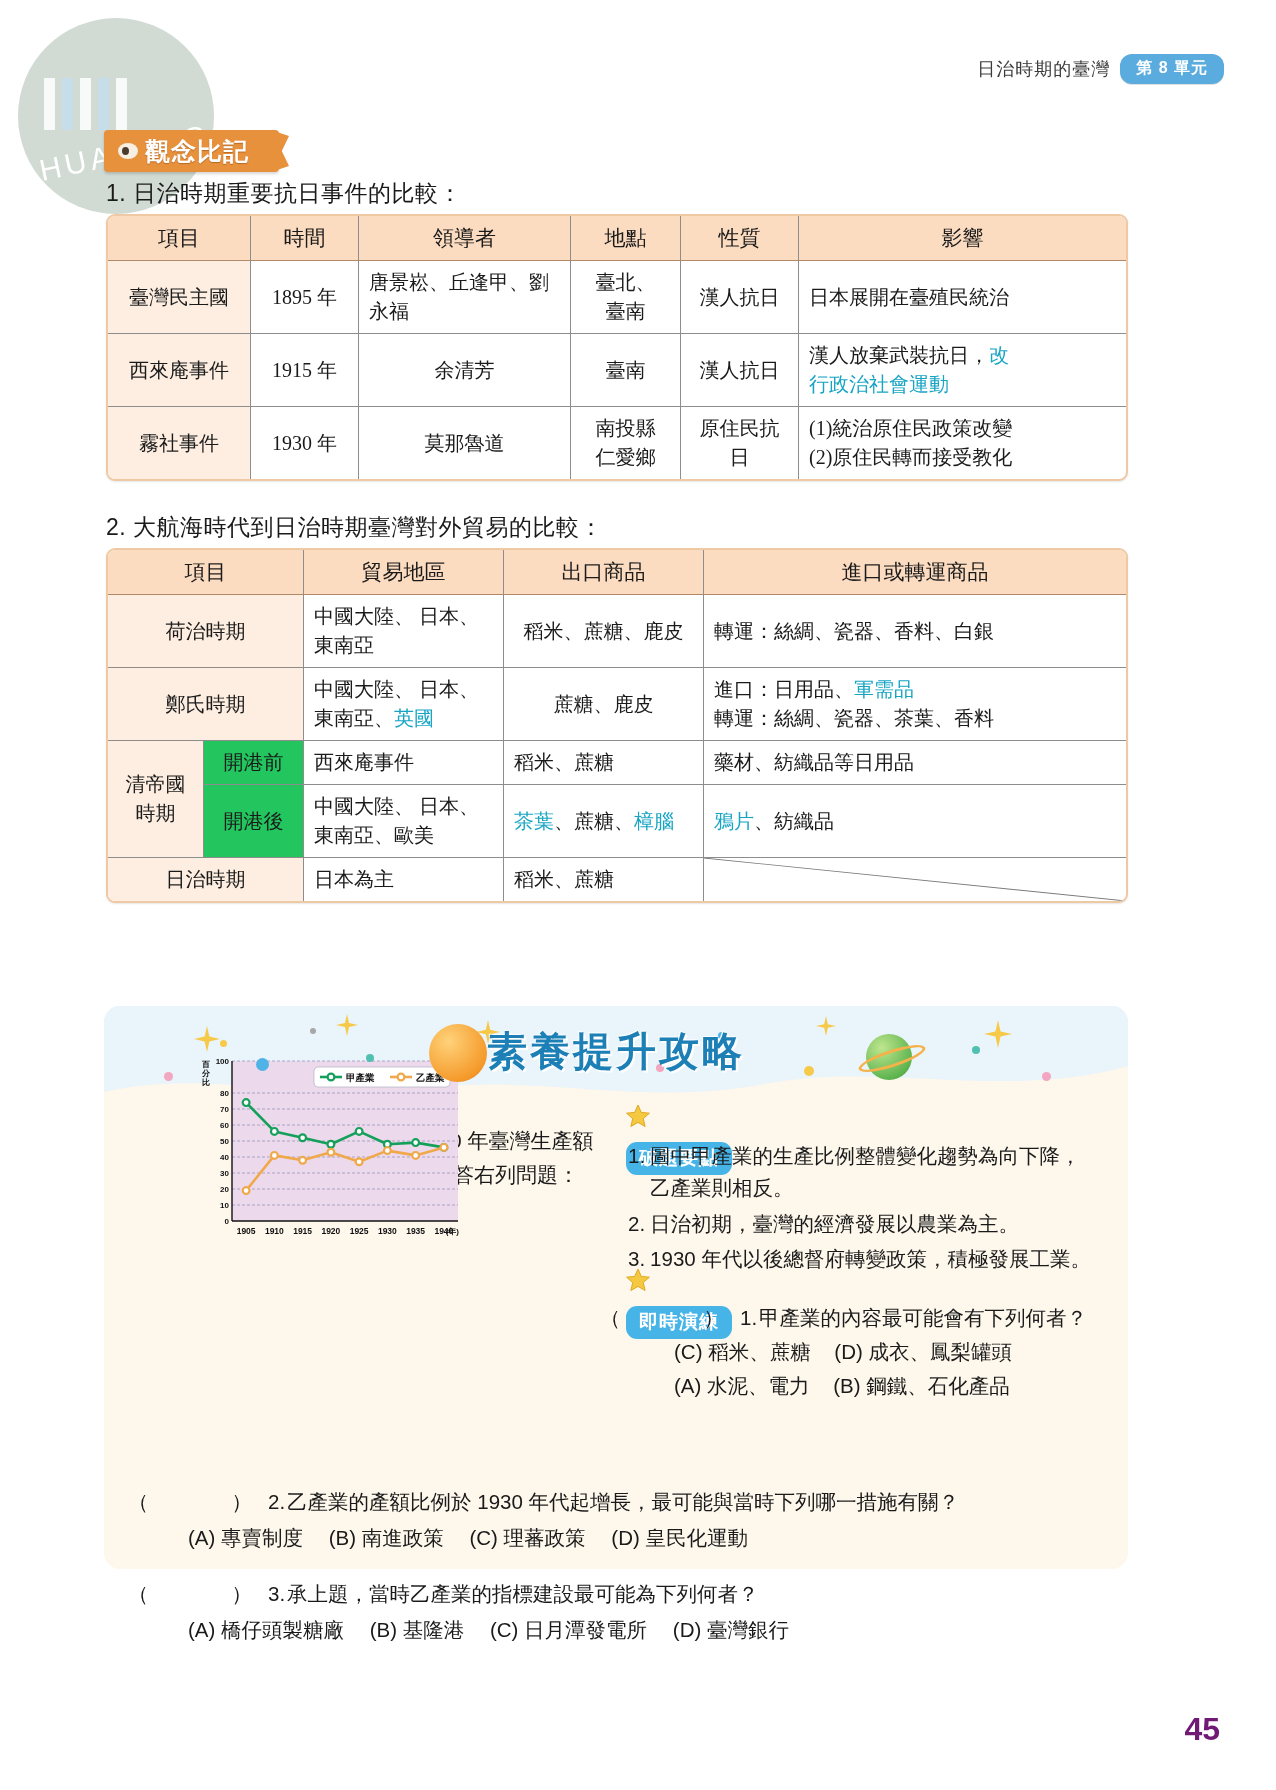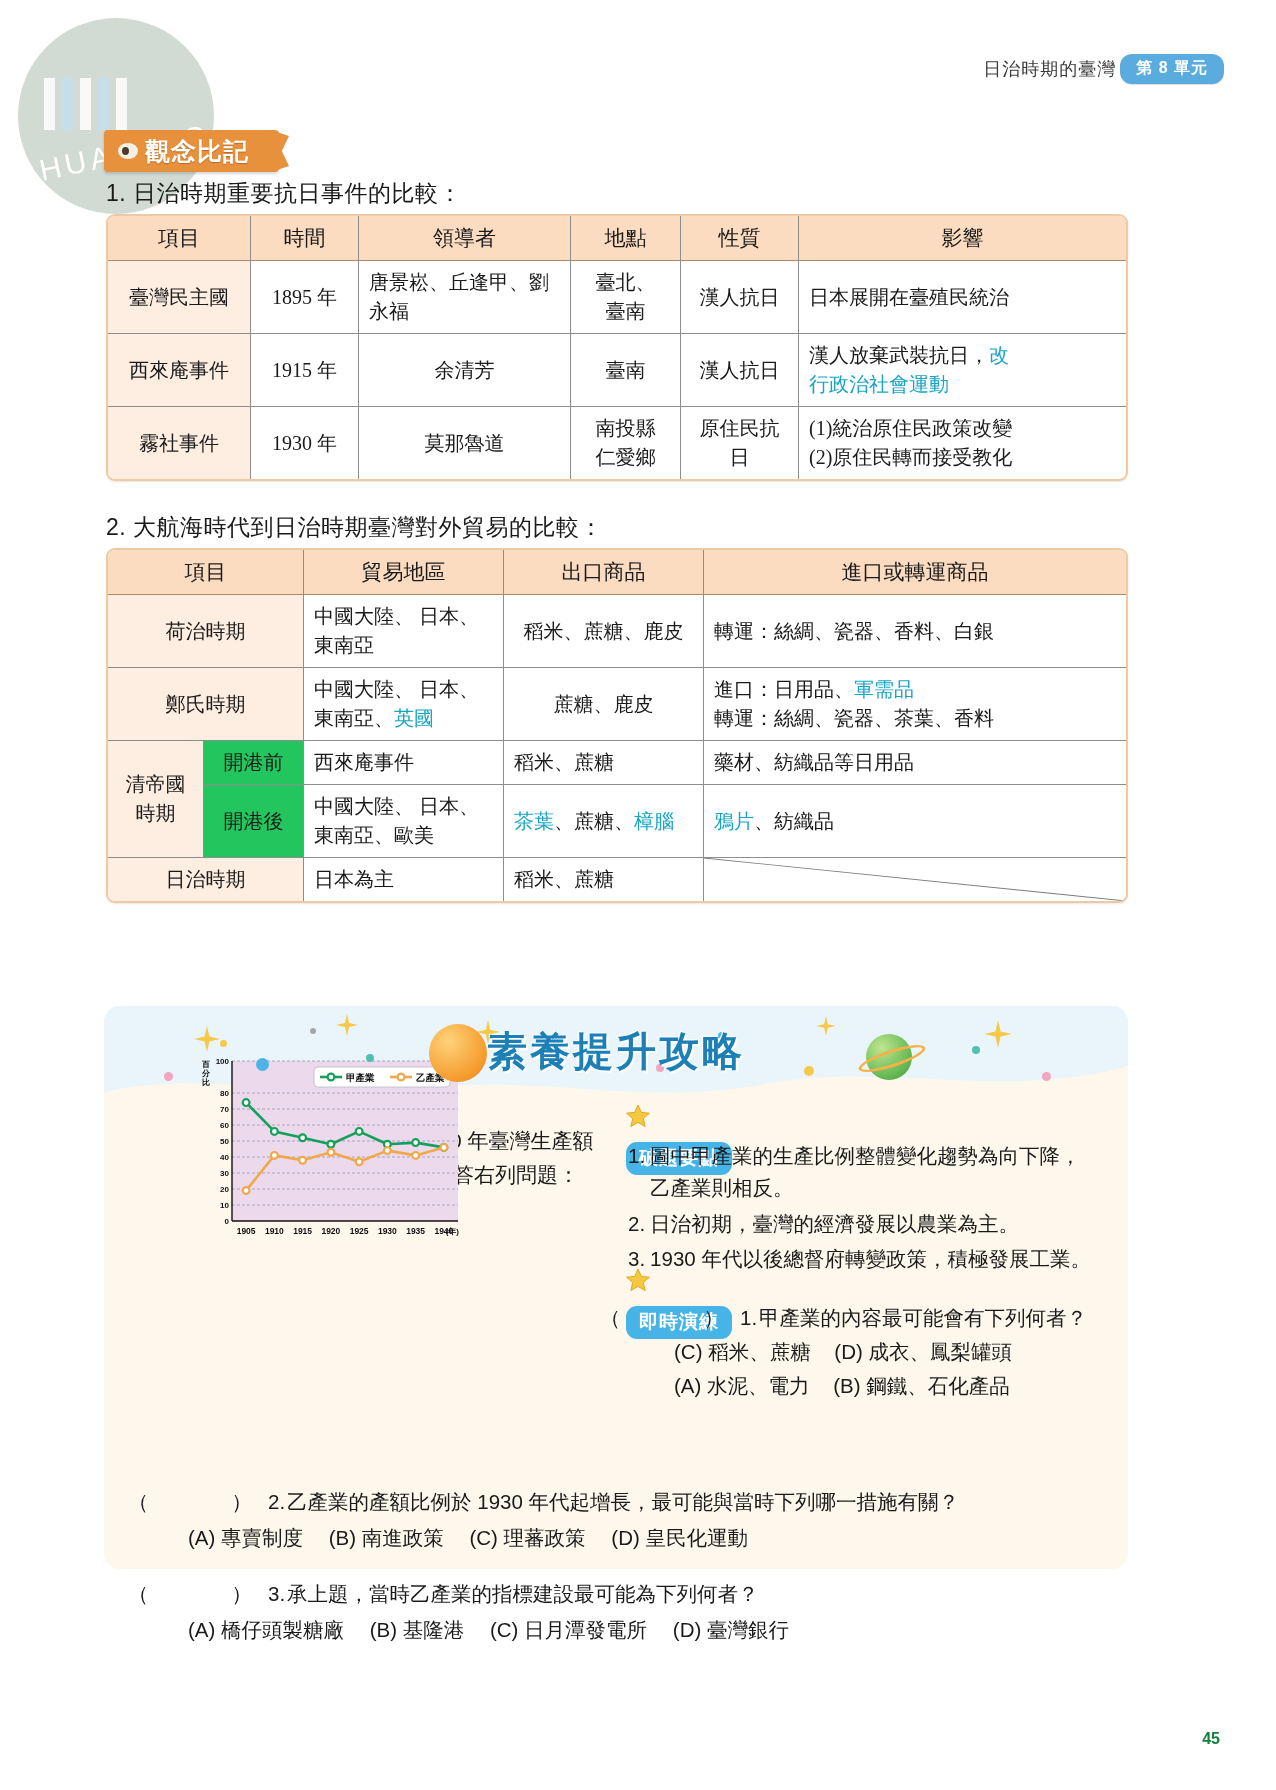--- a/index.html
+++ b/index.html
@@ -26,21 +26,21 @@
   .wm-text {
     position:absolute; left:20px; top:118px;
     font-family:"Liberation Sans", sans-serif;
     font-size:30px; letter-spacing:4px; color:#ffffff;
     transform:rotate(-12deg); font-weight:400;
   }
 
   
   .runhead {
     position:absolute; right:52px; top:54px;
-    display:flex; align-items:center; gap:4px;
+    display:flex; align-items:center; gap:10px;
   }
   .runhead .rh-title {
     font-family:"Liberation Sans", sans-serif;
     font-size:18px; color:#3b3b3b; letter-spacing:1px;
   }
   .runhead .rh-badge {
     background:#5aacdf; color:#fff; border-radius:12px;
     font-family:"Liberation Sans", sans-serif;
     font-size:16px; font-weight:bold;
     padding:4px 16px 5px; letter-spacing:1px;
@@ -223,21 +223,21 @@
   }
   #q2 { left:128px; top:1486px; width:1000px; }
   #q3 { left:128px; top:1578px; width:1000px; }
   .qtext { display:flex; gap:2px; }
   .qopts { margin-left:60px; margin-top:3px; }
   .qopts span { margin-right:20px; }
 
   .pageno {
     position:absolute; right:56px; bottom:42px;
     font-family:"Liberation Sans", sans-serif;
-    font-size:16px; color:#15803d; font-weight:bold;
+    font-size:32px; color:#701a75; font-weight:bold;
   }
 </style>
 </head>
 <body>
 
 <div class="watermark">
   <div class="wm-bars">
     <i></i>
       <i></i>
       <i></i>

